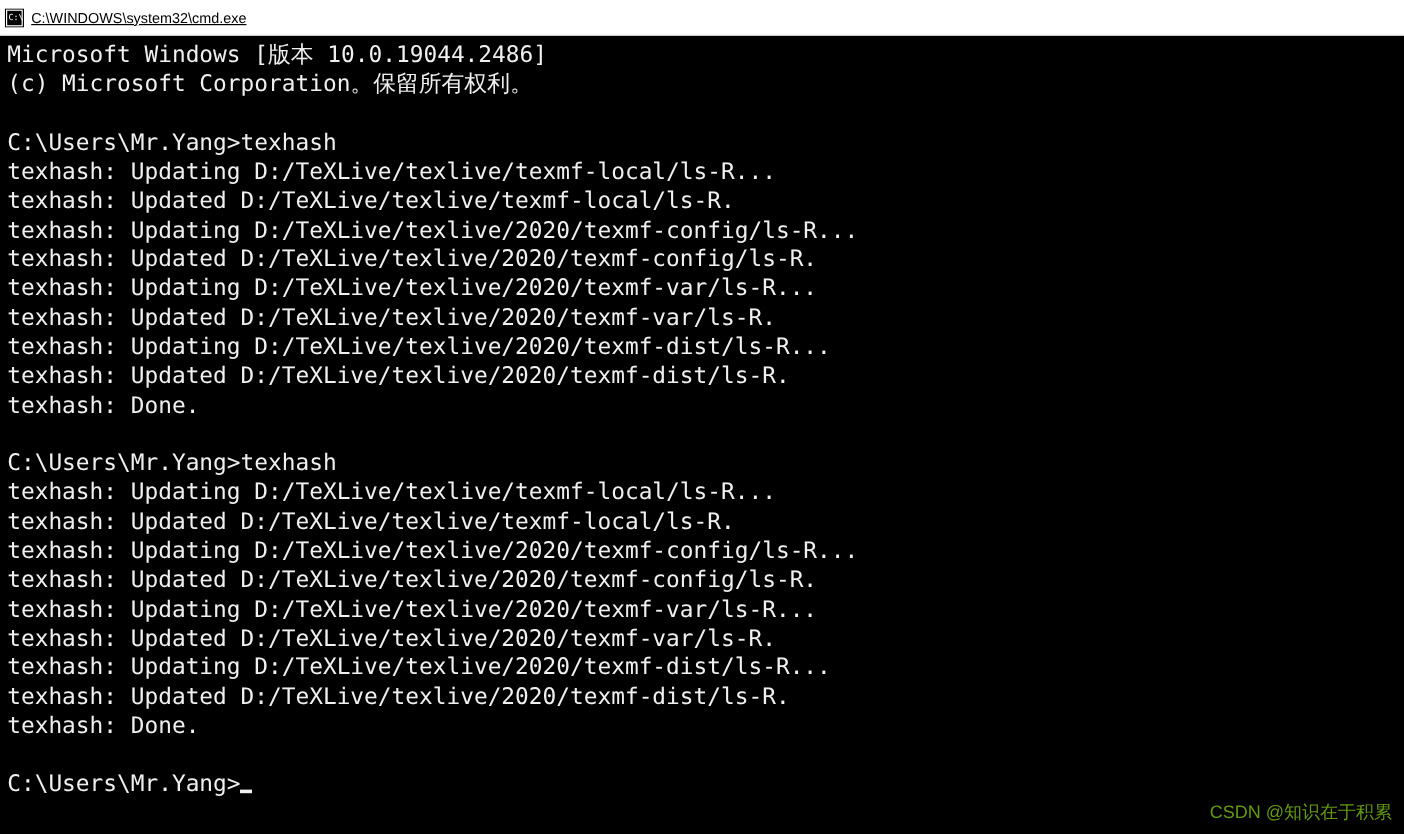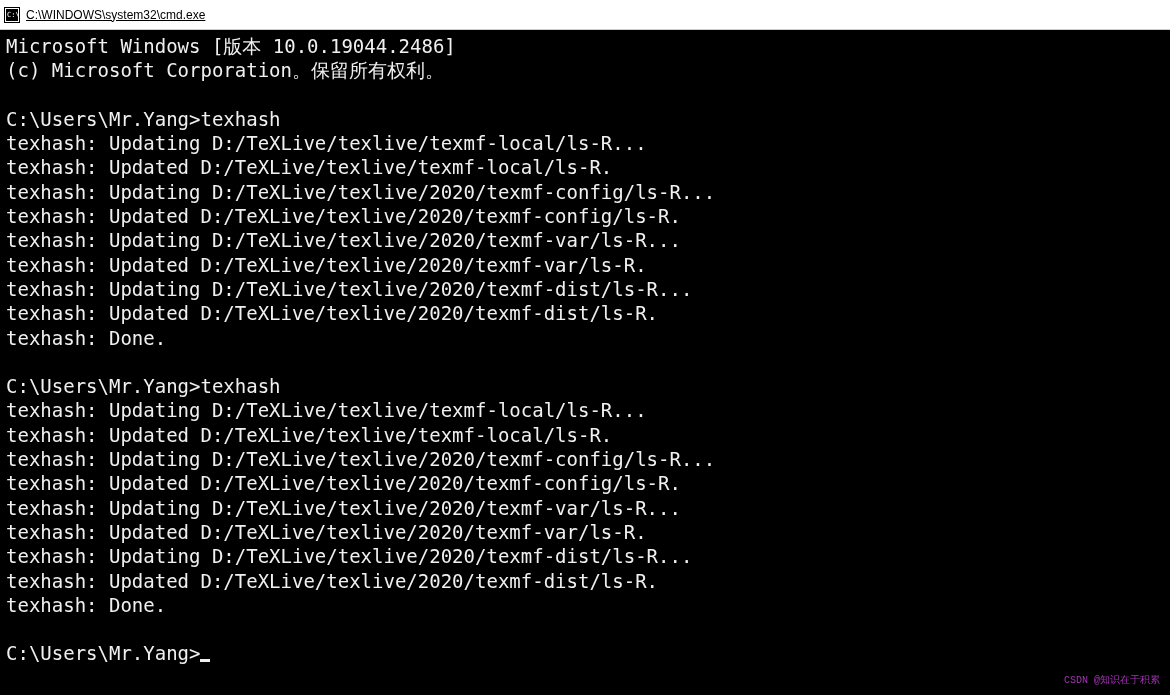--- a/index.html
+++ b/index.html
@@ -59,23 +59,23 @@
       width: 10px;
       height: 3px;
       background: #f0f0f0;
       vertical-align: -2px;
       margin-left: 0;
     }
     .watermark {
       position: absolute;
       bottom: 8px;
       right: 10px;
-      color: #d946ef;
-      font-family: Liberation Mono, monospace;
-      font-size: 10px;
+      color: #84cc16;
+      font-family: Liberation Sans, sans-serif;
+      font-size: 15px;
       opacity: 0.75;
     }
   </style>
 </head>
 <body>
 
 <div class="titlebar">
   <span class="titlebar-icon">
     <svg viewBox="0 0 16 16">
       <rect x="0" y="0" width="16" height="16" fill="#000"></rect>

